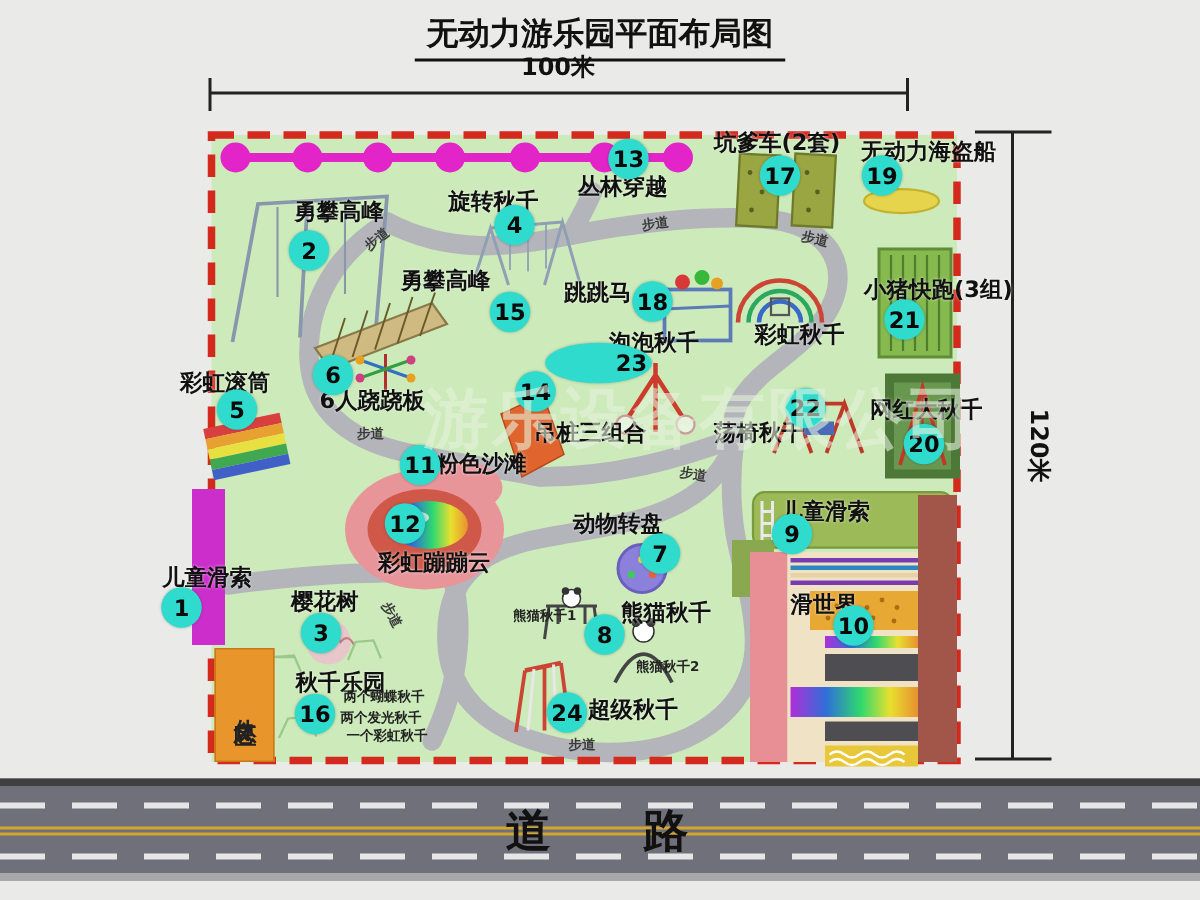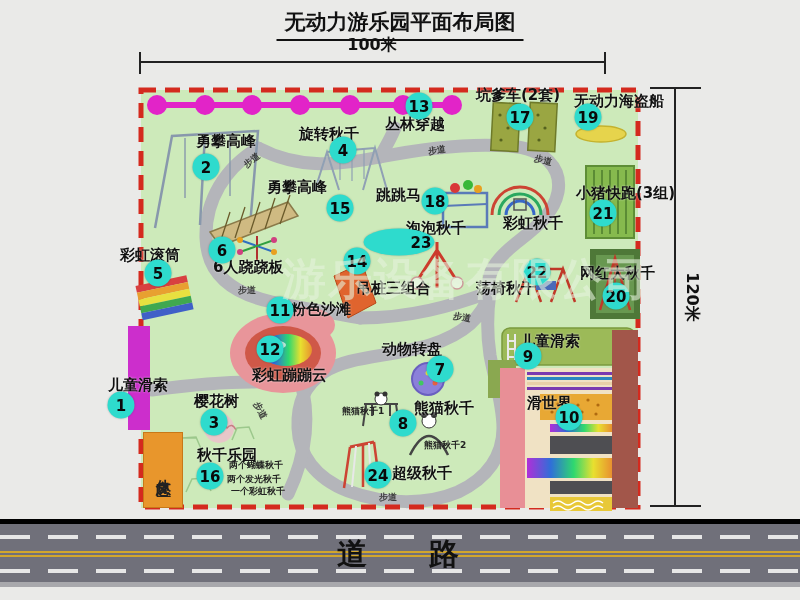--- a/index.html
+++ b/index.html
@@ -18,21 +18,21 @@
              background:#2edbcd;display:flex;align-items:center;justify-content:center;
              font-size:15px;font-weight:700;color:#0a0a0a;box-shadow:0 0 2px rgba(0,0,0,.25);}
   .rest-area{position:absolute;left:143px;top:432px;width:38px;height:74px;background:#e8962c;
              border:1px solid #c87818;display:flex;align-items:center;justify-content:center;
              writing-mode:vertical-rl;font-size:15px;font-weight:700;color:#222;letter-spacing:2px;}
   .wm-company{position:absolute;left:282px;top:250px;font-size:44px;font-weight:700;
               color:rgba(228,242,220,.6);letter-spacing:2px;white-space:nowrap;pointer-events:none;}
   .wm-phone{position:absolute;left:175px;top:293px;font-size:37px;font-weight:700;font-style:italic;
             color:rgba(233,128,66,.72);letter-spacing:1px;white-space:nowrap;pointer-events:none;}
   .road{position:absolute;left:0;top:519px;width:800px;height:68px;background:#70707a;
-        border-top:5px solid #000000;border-bottom:5px solid #a8a8ac;box-sizing:border-box;}
+        border-top:5px solid #404040;border-bottom:5px solid #a8a8ac;box-sizing:border-box;}
   .road-dash{position:absolute;left:0;width:100%;height:4px;
              background:repeating-linear-gradient(90deg,#e6e6e6 0 30px,transparent 30px 48px);}
   .road-dash.top{top:11px;} .road-dash.bottom{bottom:9px;}
   .road-center{position:absolute;left:0;top:27px;width:100%;height:6px;
                border-top:2px solid #d2a62c;border-bottom:2px solid #d2a62c;box-sizing:border-box;}
   .road-label{position:absolute;left:0;top:10px;width:100%;text-align:center;
               font-size:30px;font-weight:700;color:#111;letter-spacing:4px;white-space:pre;}
 </style>
 </head>
 <body>

